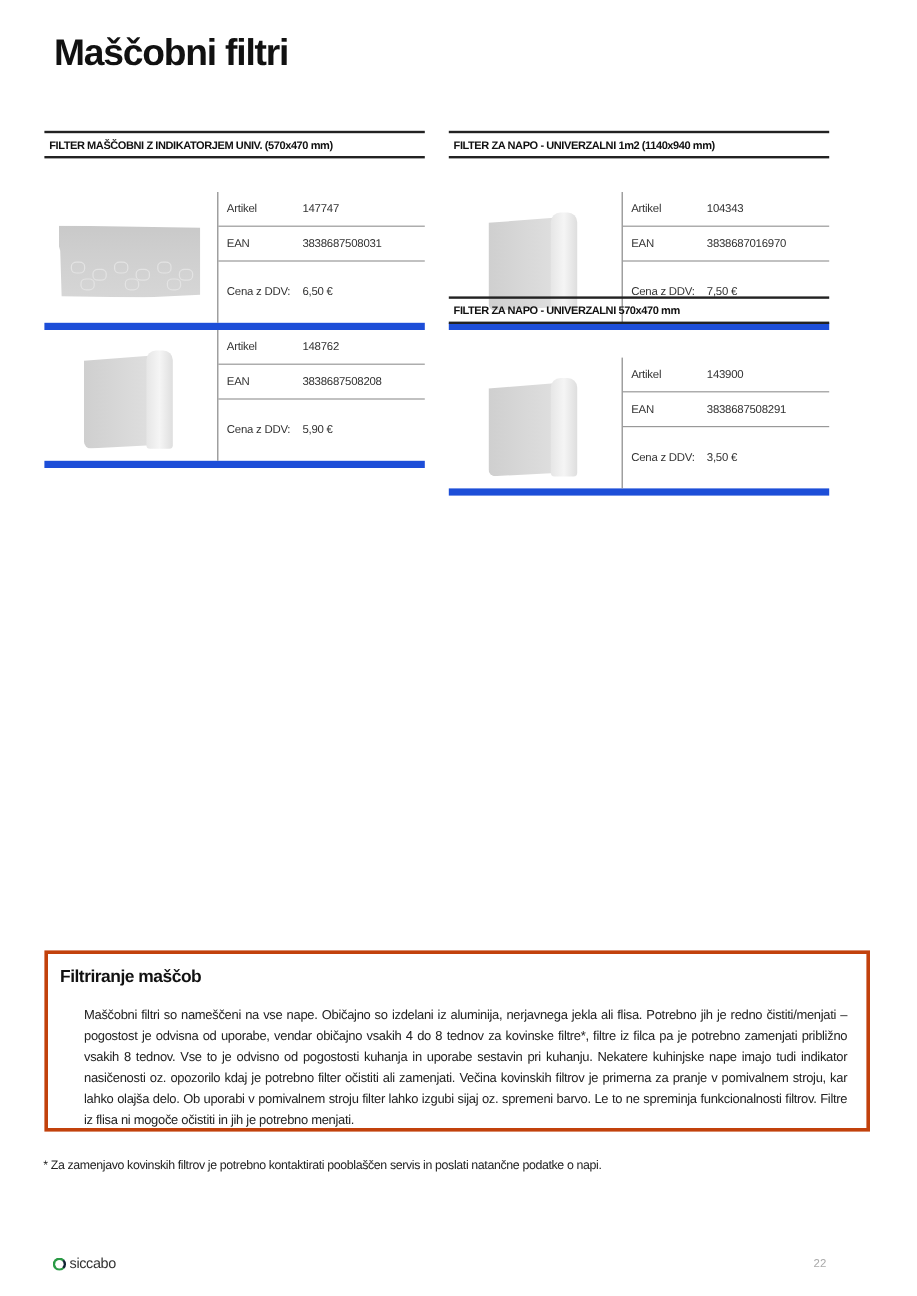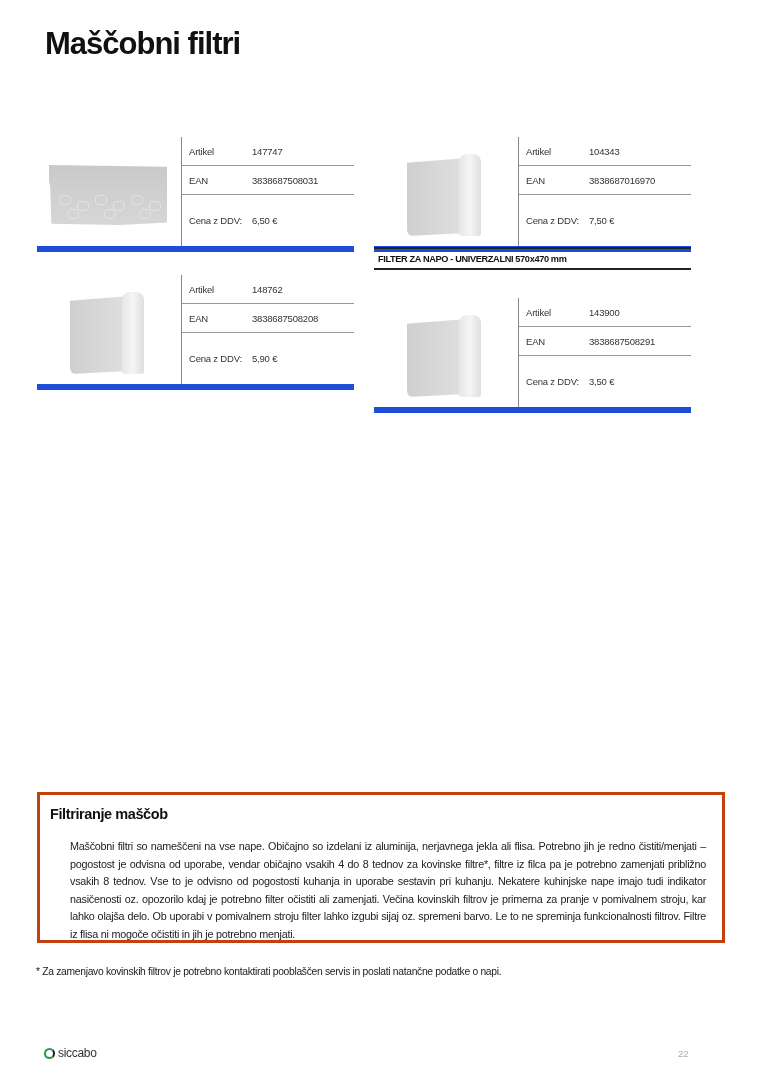--- a/index.html
+++ b/index.html
@@ -98,20 +98,21 @@
     .pagenum {
       position: absolute; left: 678px; top: 1048px; font-size: 9.5px; color: #aaa;
     }
   </style>
 </head>
 <body>
 
 <h1 class="page-title">Maščobni filtri</h1>
 
 <div class="product" style="left:37px; top:109px;">
+  <div class="ptitle">FILTER MAŠČOBNI Z INDIKATORJEM UNIV. (570x470 mm)</div>
   <div class="pbody">
     <div class="pimg">
       <div class="sheet">
         <span class="hex" style="left:10px;top:30px"></span>
         <span class="hex" style="left:28px;top:36px"></span>
         <span class="hex" style="left:46px;top:30px"></span>
         <span class="hex" style="left:64px;top:36px"></span>
         <span class="hex" style="left:82px;top:30px"></span>
         <span class="hex" style="left:100px;top:36px"></span>
         <span class="hex" style="left:18px;top:44px"></span>
@@ -130,20 +131,21 @@
         </div>
       <div class="row r3">
           <span class="lbl">Cena z DDV:</span>
           <span class="val">6,50 €</span>
         </div>
     </div>
   </div>
 </div>
 
 <div class="product" style="left:374px; top:109px;">
+  <div class="ptitle">FILTER ZA NAPO - UNIVERZALNI 1m2 (1140x940 mm)</div>
   <div class="pbody">
     <div class="pimg">
       <div class="roll">
           <div class="pad"></div>
           <div class="cyl"></div>
         </div>
     </div>
     <div class="pinfo">
       <div class="row r1">
           <span class="lbl">Artikel</span>

